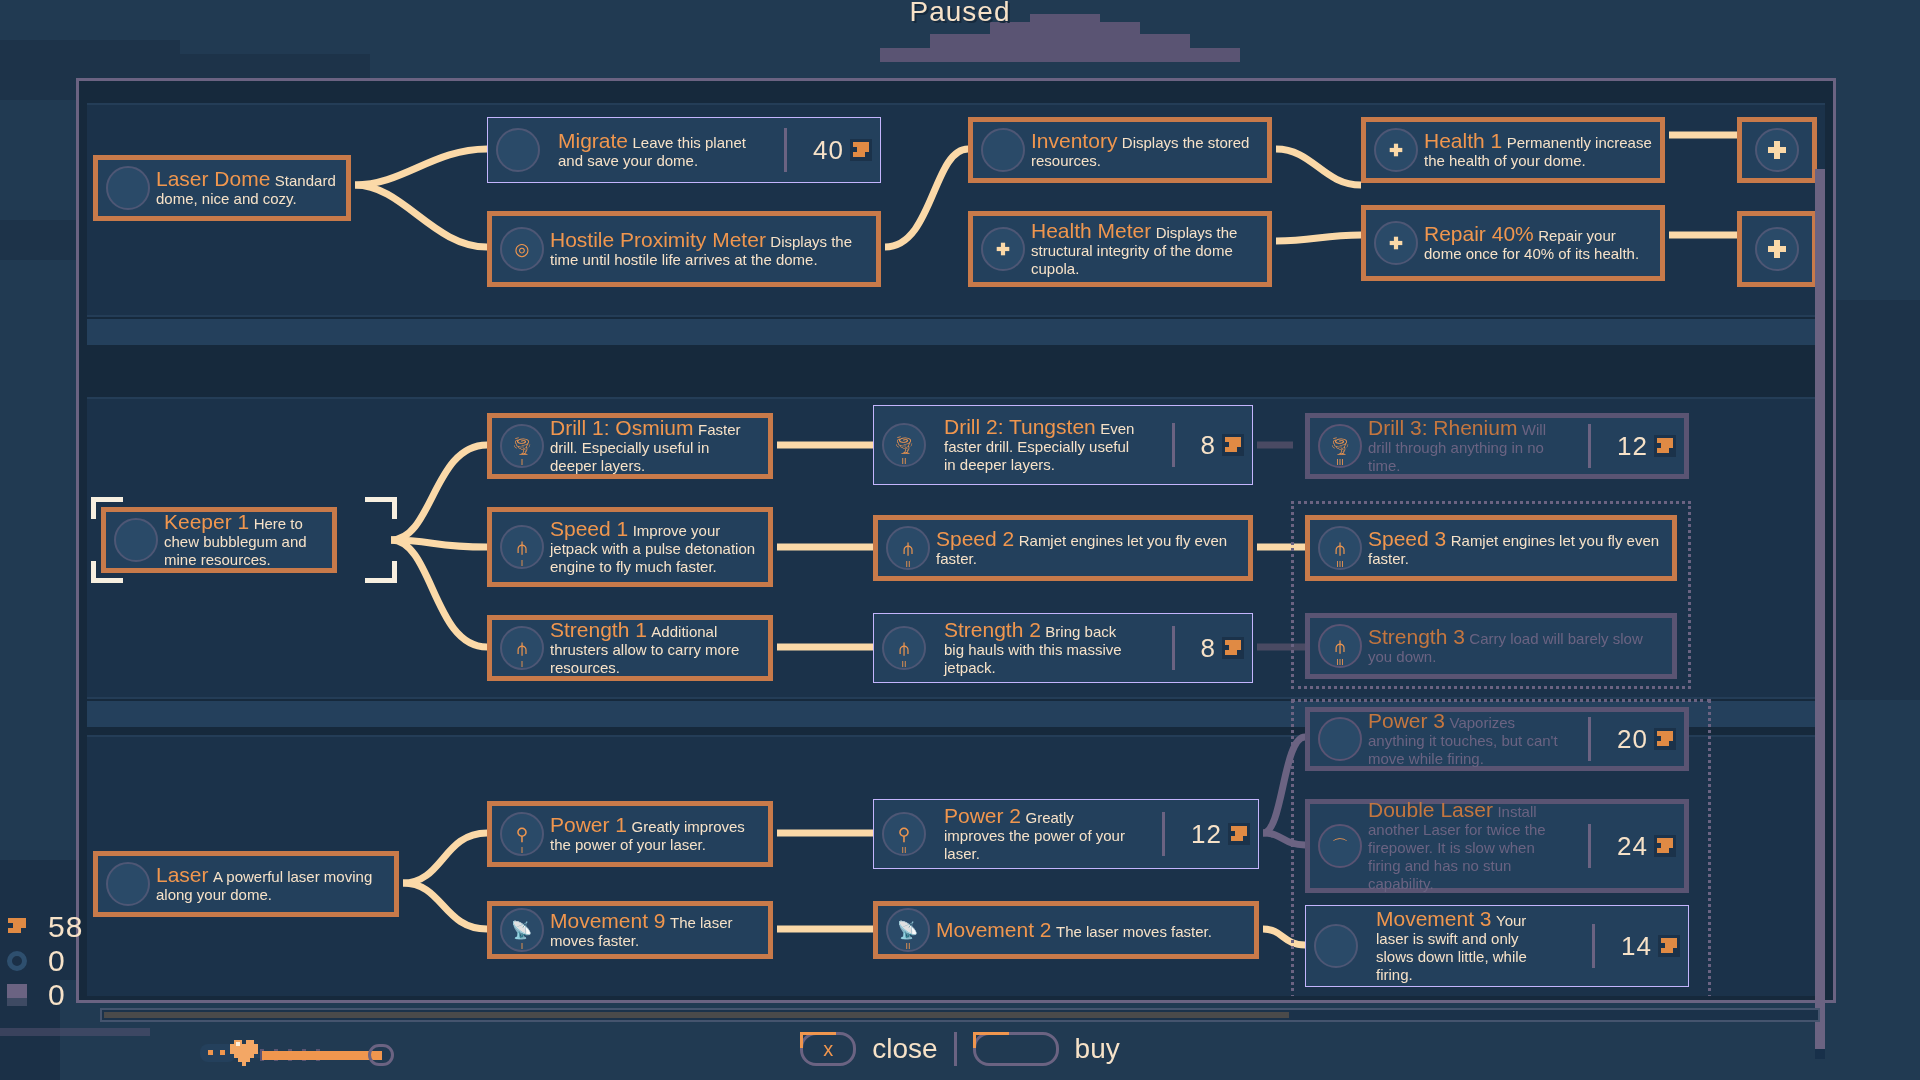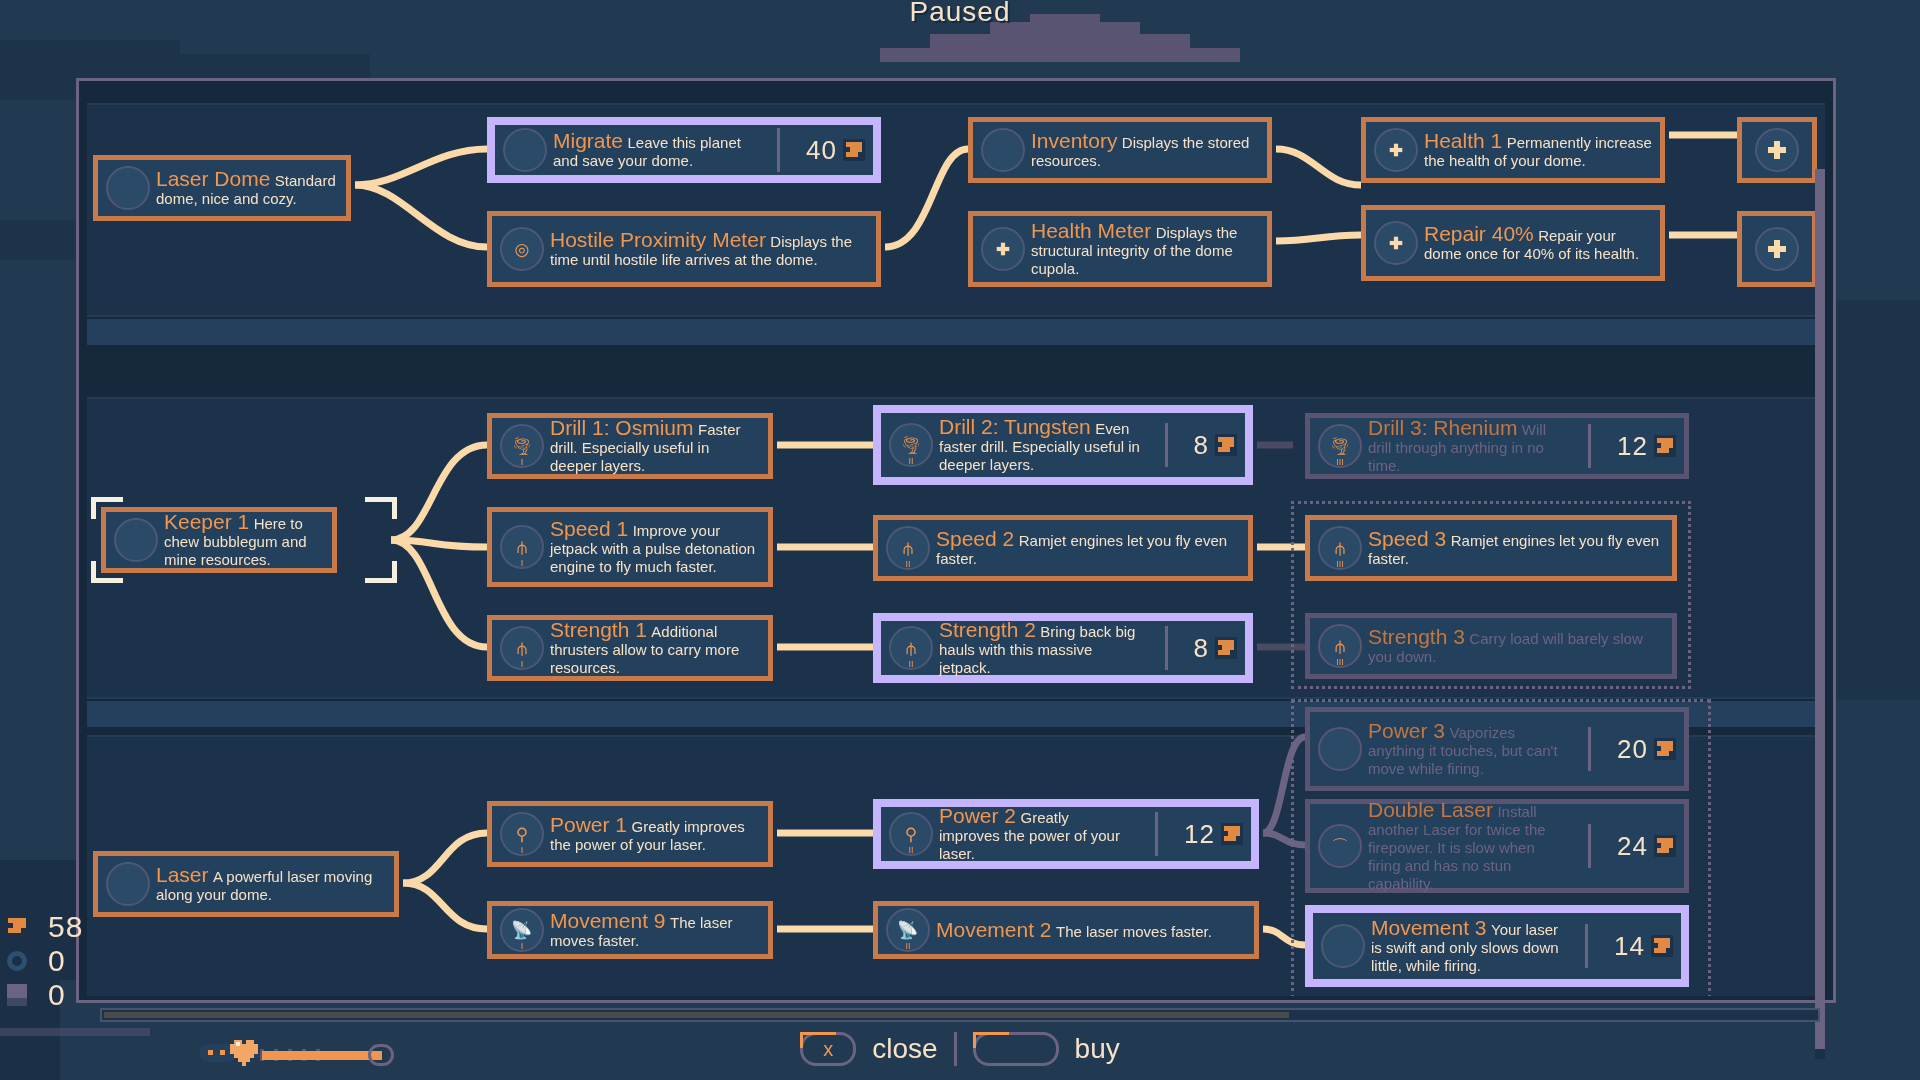--- a/index.html
+++ b/index.html
@@ -46,21 +46,21 @@
   
   .card{
     position:absolute;
     background:#23405c;
     display:flex; align-items:center;
     padding:6px 8px;
     color:#f7e2c8;
   }
   
   .card.owned   { border:5px solid #c87a4a; }
-  .card.avail   { border:8px solid #c4b5fd; }
+  .card.avail   { border:1px solid #c4b5fd;gap:12px; }
   .card.locked  { border:5px solid #5a5473; }
 
   .card .icon{
     flex:0 0 auto;
     width:44px; height:44px; border-radius:50%;
     background:#2a4a68; border:2px solid #4e5775;
     margin-right:6px; position:relative;
     display:flex; align-items:center; justify-content:center;
     font-size:20px; line-height:1;
   }
@@ -491,21 +491,21 @@
         <span class="desc">Greatly improves the power of your laser.</span>
       </span>
       <span class="price">
         <span class="num">12</span>
         <span class="res">
             <i></i>
           </span>
       </span>
     </div>
 
-    <div class="card locked" style="left:1222px;top:622px;width:384px;height:84px;">
+    <div class="card locked" style="left:1222px;top:622px;width:384px;height:64px;">
       <span class="icon plain"></span>
       <span class="body">
         <span class="title">Power 3</span>
         <span class="desc">Vaporizes anything it touches, but can't move while firing.</span>
       </span>
       <span class="price">
         <span class="num">20</span>
         <span class="res">
             <i></i>
           </span>

